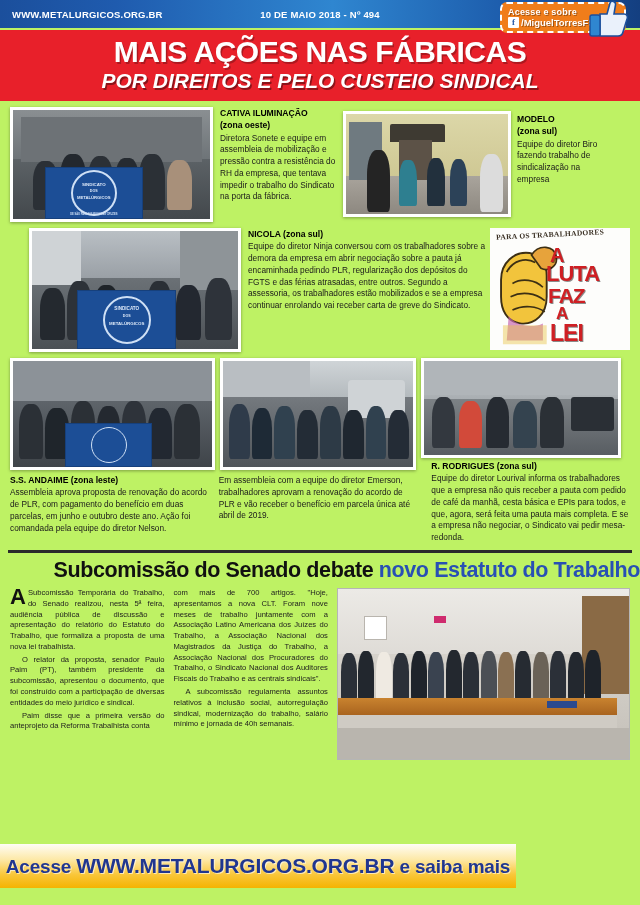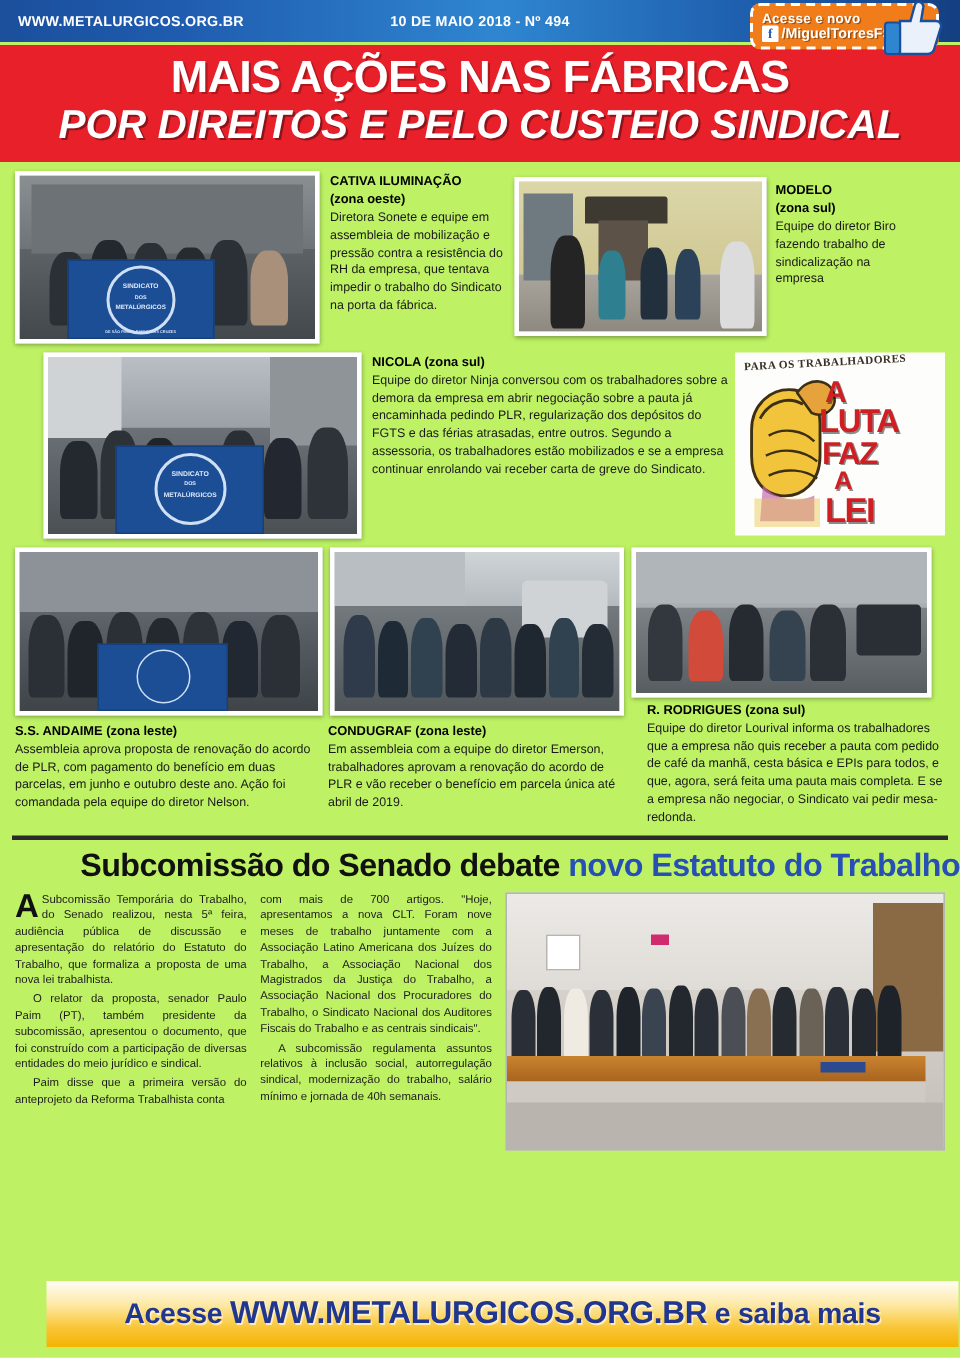--- a/index.html
+++ b/index.html
@@ -112,21 +112,21 @@
     color: #ffffff;
     font-size: 30px;
     font-weight: bold;
     letter-spacing: -0.5px;
     line-height: 1.0;
     font-family: "Liberation Sans", sans-serif;
     text-shadow: 1.5px 1.5px 0 rgba(0,0,0,.25);
   }
   .banner h2 {
     color: #ffffff;
-    font-size: 27px;
+    font-size: 21px;
     font-weight: bold;
     font-style: italic;
     letter-spacing: 0px;
     line-height: 1.1;
     margin-top: 2px;
     text-shadow: 1.5px 1.5px 0 rgba(0,0,0,.4);
   }
 
   
   .photo {
@@ -199,28 +199,27 @@
     height: 172px;
     background: #c9c9c7;
     border: 1px solid #b5b5b5;
     position: relative;
     overflow: hidden;
   }
 
   
   .footer {
     position: absolute;
-    left: 0; bottom: 7px;
-    width: 608px;
+    left: 0; bottom: 17px;
+    width: 516px;
     height: 44px;
     background: linear-gradient(180deg,#fffdf5 0%,#fde9a8 35%,#f9c638 70%,#f5b301 100%);
     display: flex;
     align-items: center;
     justify-content: center;
-    margin-left: 31px;
   }
   .footer-txt {
     color: #20368f;
     font-size: 19px;
     font-weight: bold;
     letter-spacing: -0.2px;
     text-shadow: 1px 1px 0 rgba(255,255,255,.6);
   }
   .footer-txt .big { font-size: 21px; }
 
@@ -254,21 +253,21 @@
 </head>
 <body>
 
 <div class="page">
 
   <div class="topbar">
     <span class="topbar-site">WWW.METALURGICOS.ORG.BR</span>
     <span class="topbar-date">10 DE MAIO 2018 - Nº 494</span>
 
     <div class="fb-badge">
-      <span class="line1">Acesse e novo</span>
+      <span class="line1">Acesse e sobre</span>
       <span class="line2">
         <span class="fb-f">f</span>
         <span class="fb-handle">/MiguelTorresFS</span>
       </span>
     </div>
 
     <svg class="thumb-icon" viewBox="0 0 42 40">
       <path d="M12 16 L19 16 L22 5 C23 2 28 3 27.5 7 L26 16 L36 16 C39 16 40 19 39 21 L35 34 C34.5 36.5 33 38 30 38 L12 38 Z" fill="#eaf1fb" stroke="#1b4f9c" stroke-width="1.6"></path>
       <rect x="2" y="17" width="10" height="21" rx="2" fill="#2f86d0" stroke="#1b4f9c" stroke-width="1.4"></rect>
     </svg>
@@ -429,24 +428,20 @@
 
       <div class="blk" style="width:205px;">
         <div class="hd">
           <span>S.S. ANDAIME</span>
           <span class="sub">(zona leste)</span>
         </div>
         <p>Assembleia aprova proposta de renovação do acordo de PLR, com pagamento do benefício em duas parcelas, em junho e outubro deste ano. Ação foi comandada pela equipe do diretor Nelson.</p>
       </div>
 
       <div class="blk" style="width:196px;margin-left:5px;">
-        <div class="hd">
-          <span>CONDUGRAF</span>
-          <span class="sub">(zona leste)</span>
-        </div>
         <p>Em assembleia com a equipe do diretor Emerson, trabalhadores aprovam a renovação do acordo de PLR e vão receber o benefício em parcela única até abril de 2019.</p>
       </div>
 
       <div class="blk" style="width:200px;margin-left:18px;margin-top:-14px;">
         <div class="hd">
           <span>R. RODRIGUES</span>
           <span class="sub">(zona sul)</span>
         </div>
         <p>Equipe do diretor Lourival informa os trabalhadores que a empresa não quis receber a pauta com pedido de café da manhã, cesta básica e EPIs para todos, e que, agora, será feita uma pauta mais completa. E se a empresa não negociar, o Sindicato vai pedir mesa-redonda.</p>
       </div>

